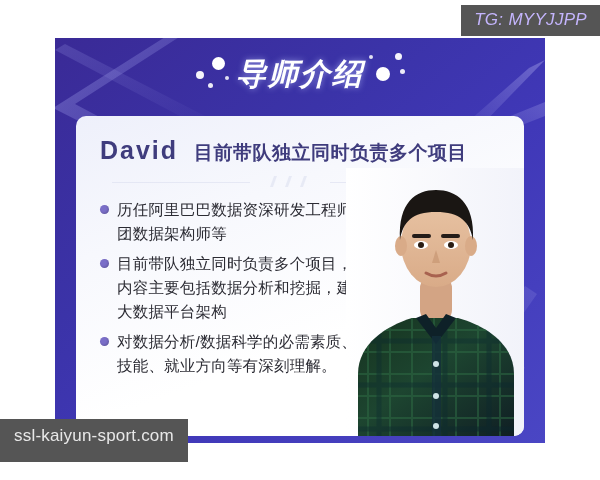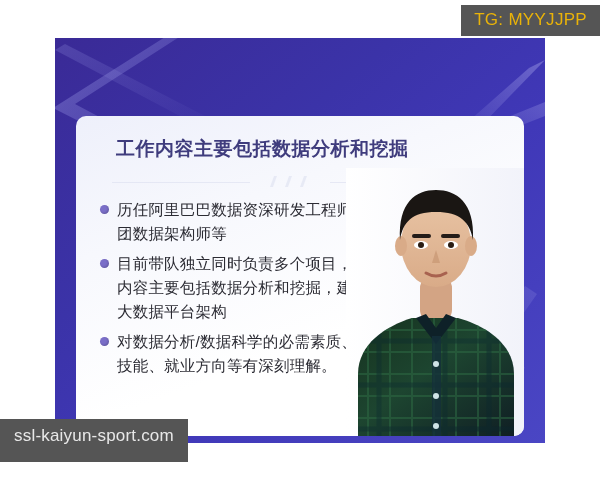--- a/index.html
+++ b/index.html
@@ -181,24 +181,25 @@
     width: 178px;
     height: 268px;
   }
 
   
   .wm-tg {
     position: absolute;
     right: 0;
     top: 5px;
     background: #555555;
-    color: #eab308;
+    color: #c4b5fd;
     font-size: 17px;
     padding: 5px 13px 6px 13px;
     letter-spacing: 0.3px;
+    font-style: italic;
   }
   .wm-site {
     position: absolute;
     left: 0;
     bottom: 18px;
     background: #555555;
     color: #e8e8e8;
     font-size: 17px;
     padding: 7px 14px 16px 14px;
     letter-spacing: 0.2px;
@@ -223,25 +224,41 @@
 
     <polygon points="118,-6 132,-6 20,66 118,118 104,124 -2,70" fill="url(#lg1)"></polygon>
     <polygon points="0,12 10,6 150,78 140,86" fill="url(#lg1)" opacity="0.5"></polygon>
 
     <polygon points="474,30 490,22 418,96 406,90" fill="url(#lg2)"></polygon>
     <polygon points="490,64 490,78 424,104 416,94" fill="url(#lg2)" opacity="0.7"></polygon>
     <polygon points="404,270 416,262 470,330 458,338" fill="url(#lg2)" opacity="0.55"></polygon>
     <polygon points="470,248 482,256 430,330 420,322" fill="url(#lg2)" opacity="0.45"></polygon>
   </svg>
 
+  <div class="banner">
+    <span class="bubbles bubbles-l">
+      <i class="bub-a"></i>
+        <i class="bub-b"></i>
+        <i class="bub-c"></i>
+        <i class="bub-d"></i>
+    </span>
+    <span class="banner-title">导师介绍</span>
+    <span class="bubbles bubbles-r">
+      <i class="bub-a"></i>
+        <i class="bub-b"></i>
+        <i class="bub-c"></i>
+        <i class="bub-d"></i>
+    </span>
+  </div>
 
   <div class="panel">
 
     <div class="name-row">
-      <span class="role">工作内容主要包括数据分析和挖掘</span>
+      <span class="name">David</span>
+      <span class="role">目前带队独立同时负责多个项目</span>
     </div>
 
     <div class="divider">
       <span class="ln l1"></span>
       <span class="ln l2"></span>
       <span class="sl s1"></span>
         <span class="sl s2"></span>
         <span class="sl s3"></span>
       <span class="sl s4"></span>
         <span class="sl s5"></span>

